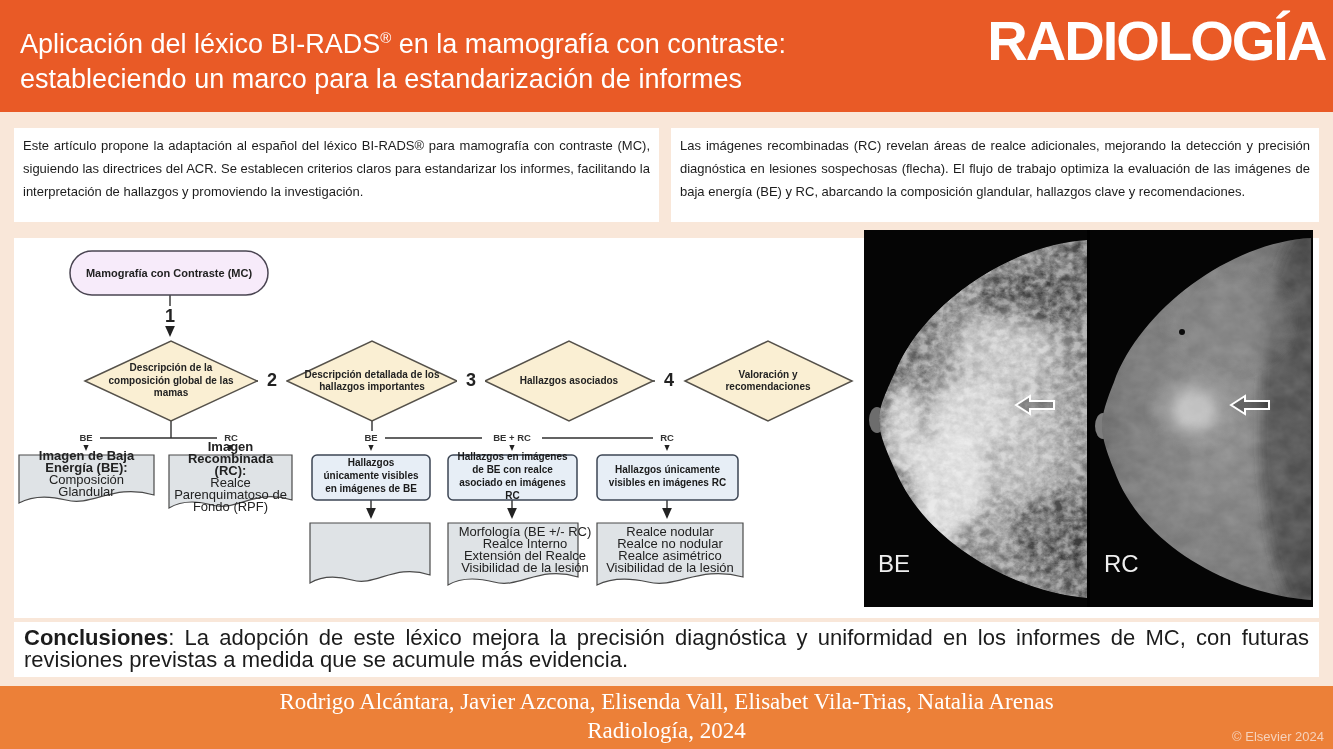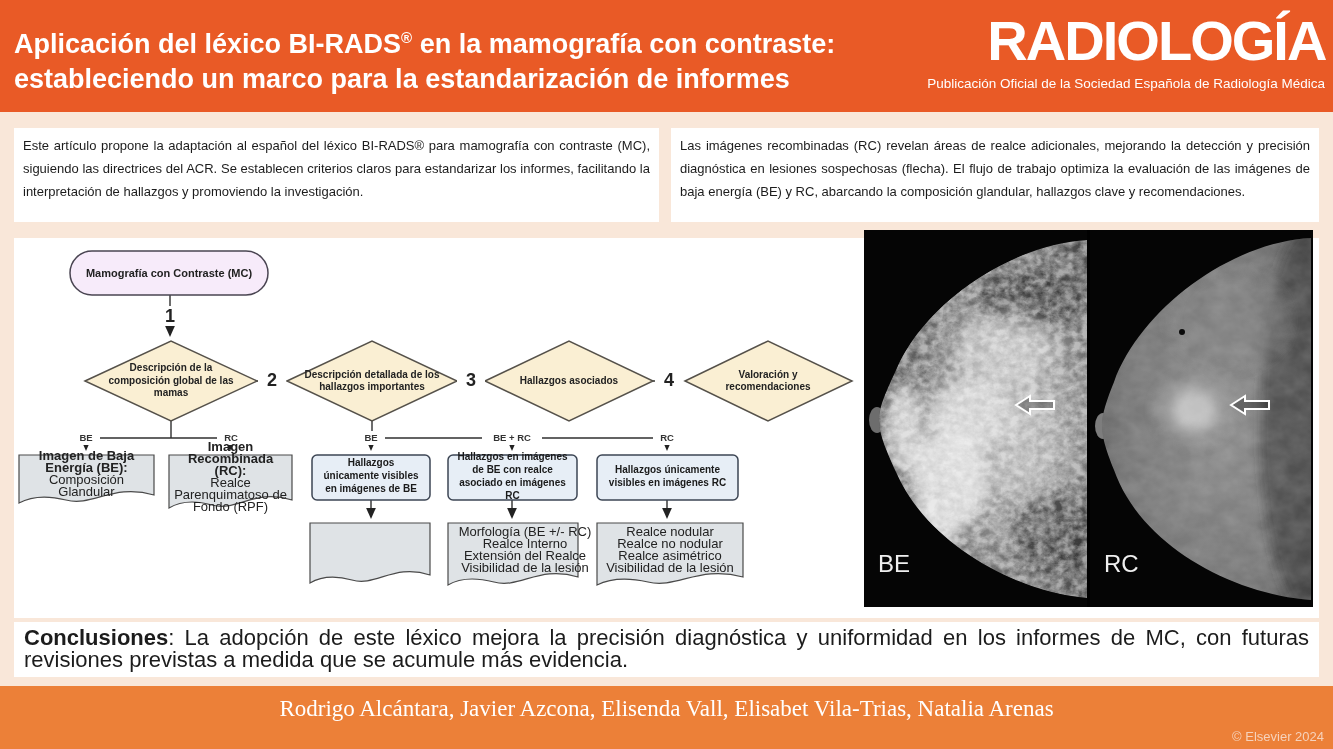--- a/index.html
+++ b/index.html
@@ -3,22 +3,22 @@
 <meta charset="utf-8">
 <style>
   * { margin:0; padding:0; box-sizing:border-box; }
   body { background:#888; }
   .page {
     position:relative; width:1333px; height:749px; overflow:hidden;
     background:#F9E7D9; font-family:"Liberation Sans", sans-serif;
   }
   
   .header { position:absolute; left:0; top:0; width:1333px; height:112px; background:#E95A26; }
-  .title { position:absolute; left:14px; top:20px; width:900px; color:#fff;
-           font-size:27px; font-weight:bold; line-height:35px; letter-spacing:0; }
+  .title { position:absolute; left:20px; top:20px; width:900px; color:#fff;
+           font-size:27px; font-weight:normal; line-height:35px; letter-spacing:0; }
   .title sup { font-size:15px; }
   .logo-block { position:absolute; right:8px; top:8px; width:420px; text-align:right; color:#fff; }
   .logo-name { font-size:55px; font-weight:bold; letter-spacing:-2px; line-height:66px;
                transform:scaleX(1.02); transform-origin:right; display:inline-block; }
   .logo-sub { font-size:13.5px; line-height:16px; margin-top:2px; }
   
   .intro-box { position:absolute; top:128px; height:94px; background:#fff;
                padding:6px 9px; font-size:13px; line-height:23px; color:#1c1c1c;
                text-align:justify; }
   .intro-left  { left:14px;  width:645px; }
@@ -45,38 +45,37 @@
                background:#000; display:flex; gap:3px; }
   .img-wrap { position:relative; width:223px; height:377px; }
   .img-label { position:absolute; left:14px; top:320px; font-size:24px; color:#efefef; }
   
   .conclusions { position:absolute; left:14px; top:622px; width:1305px; height:55px; background:#fff;
                  padding:5px 10px; font-size:22px; line-height:22px; color:#1c1c1c; text-align:justify; }
   .conclusions .b { font-weight:bold; }
   
   .footer { position:absolute; left:0; top:686px; width:1333px; height:63px; background:#EC8038;
             color:#fff; text-align:center; font-family:"Liberation Serif", serif; }
-  .footer-authors { font-size:23px; line-height:30px; margin-top:8px; }
+  .footer-authors { font-size:23px; line-height:30px; margin-top:1px; }
   .footer-journal { font-size:23px; line-height:27px; }
   .footer-copy { position:absolute; right:9px; bottom:5px; font-size:13px; color:#F6D2BC;
                  font-family:"Liberation Sans", sans-serif; }
 </style>
 </head>
 <body>
 
 <div class="page">
 
   <div class="header">
     <div class="title">
       <span><span>Aplicación del léxico BI-RADS</span><sup>®</sup><span> en la mamografía con contraste:</span></span><br>
       <span>estableciendo un marco para la estandarización de informes</span>
     </div>
     <div class="logo-block">
       <span class="logo-name">RADIOLOGÍA</span>
-      <div class="logo-sub">Publicación Oficial de la Sociedad Española de Radiología Médica</div>
     </div>
   </div>
 
   <div class="intro-box intro-left">Este artículo propone la adaptación al español del léxico BI-RADS® para mamografía con contraste (MC), siguiendo las directrices del ACR. Se establecen criterios claros para estandarizar los informes, facilitando la interpretación de hallazgos y promoviendo la investigación.</div>
   <div class="intro-box intro-right">Las imágenes recombinadas (RC) revelan áreas de realce adicionales, mejorando la detección y precisión diagnóstica en lesiones sospechosas (flecha). El flujo de trabajo optimiza la evaluación de las imágenes de baja energía (BE) y RC, abarcando la composición glandular, hallazgos clave y recomendaciones.</div>
 
   <div class="panel">
     <svg class="fc-svg" width="850" height="378" viewBox="0 0 850 378">
       <defs>
         <marker id="ah" markerWidth="9" markerHeight="8" refX="6.5" refY="3.5" orient="auto">
@@ -262,16 +261,17 @@
       <div class="img-label">RC</div>
     </div>
   </div>
 
   <div class="conclusions">
     <span class="b">Conclusiones</span><span>: La adopción de este léxico mejora la precisión diagnóstica y uniformidad en los informes de MC, con futuras revisiones previstas a medida que se acumule más evidencia.</span>
   </div>
 
   <div class="footer">
     <div class="footer-authors">Rodrigo Alcántara, Javier Azcona, Elisenda Vall, Elisabet Vila-Trias, Natalia Arenas</div>
+    <div class="footer-journal">Radiología, 2024</div>
     <div class="footer-copy">© Elsevier 2024</div>
   </div>
 
 </div>
 
 </body></html>

